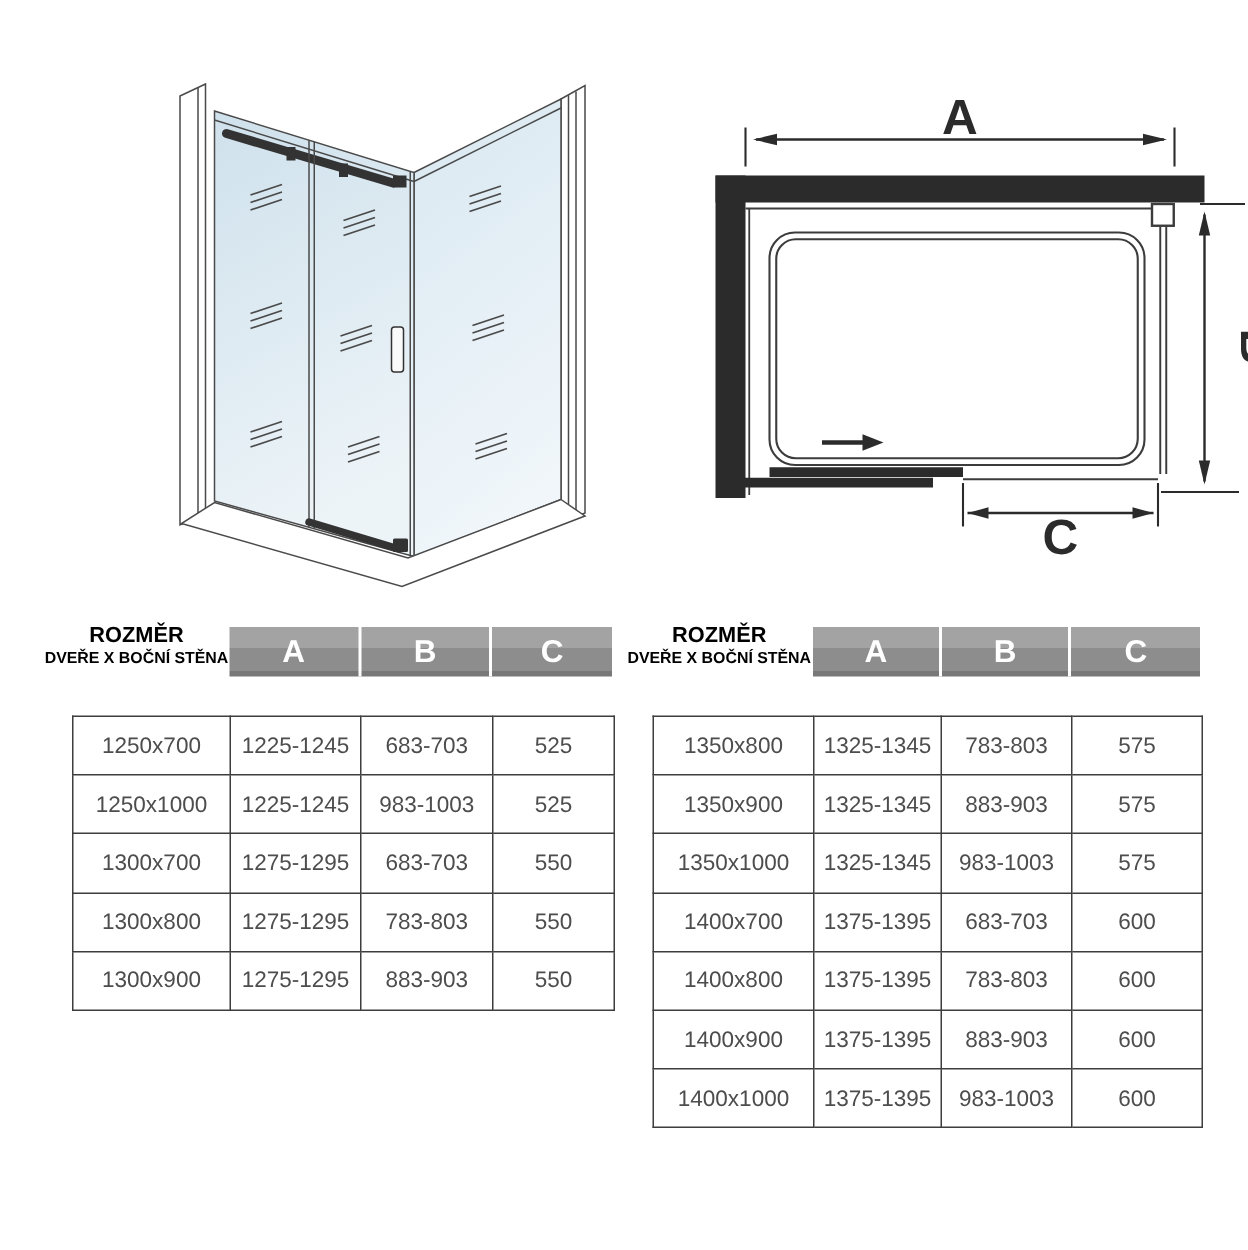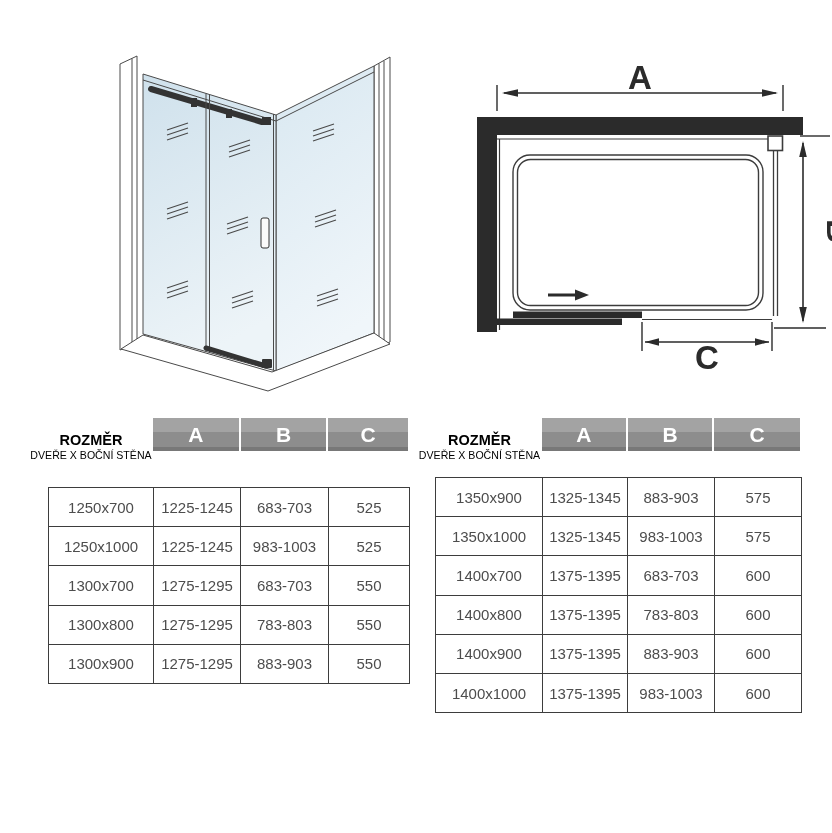--- a/index.html
+++ b/index.html
@@ -3,40 +3,40 @@
 <meta charset="utf-8">
 <style>
   html,body{margin:0;padding:0;background:#fff;}
   .stage{position:relative;width:832px;height:833px;background:#ffffff;overflow:hidden;
          font-family:"Liberation Sans",sans-serif;}
   svg{position:absolute;display:block;}
   .iso-svg{left:0;top:0;}
   .plan-svg{left:416px;top:0;}
 
   
-  .tbl-title{position:absolute;text-align:center;color:#000;margin-top:16px;}
+  .tbl-title{position:absolute;text-align:center;color:#000;}
   .tbl-title .l1{font-size:14.5px;font-weight:bold;line-height:17px;}
-  .tbl-title .l2{font-size:10.6px;font-weight:normal;line-height:13px;white-space:nowrap;}
+  .tbl-title .l2{font-size:10.6px;font-weight:bold;line-height:13px;white-space:nowrap;}
   .tbl-title.left{left:28px;top:416px;width:126px;}
   .tbl-title.right{left:416px;top:416px;width:127px;}
 
   
   .hdr{position:absolute;height:33px;display:flex;
        background:linear-gradient(to bottom,#a3a3a3 0%,#a3a3a3 42%,#8d8d8d 42%,#8d8d8d 88%,#787878 88%,#787878 100%);}
   .hdr.left{left:153px;top:418px;width:255px;}
   .hdr.right{left:542px;top:418px;width:258px;}
   .hdr .cell{display:flex;align-items:center;justify-content:center;
              color:#fff;font-size:21px;font-weight:bold;}
   .hdr .cell + .cell{border-left:2px solid #ffffff;}
   .hdr.left .c1{width:87px}.hdr.left .c2{width:87px}.hdr.left .c3{width:81px}
   .hdr.right .c1{width:85px}.hdr.right .c2{width:86px}.hdr.right .c3{width:87px}
 
   
   table.dim{position:absolute;border-collapse:collapse;table-layout:fixed;}
-  table.dim.left{left:48px;top:487px;width:361px;}
+  table.dim.left{left:48px;top:477px;width:361px;}
   table.dim.right{left:435px;top:477px;width:366px;}
   table.dim td{border:1px solid #3d3d3d;height:38.2px;text-align:center;
                vertical-align:middle;font-size:15px;color:#4d4d4d;padding:0;}
   table.dim.left col:nth-child(1){width:105px}
   table.dim.left col:nth-child(2){width:87px}
   table.dim.left col:nth-child(3){width:88px}
   table.dim.left col:nth-child(4){width:81px}
   table.dim.right col:nth-child(1){width:107px}
   table.dim.right col:nth-child(2){width:85px}
   table.dim.right col:nth-child(3){width:87px}
@@ -284,20 +284,26 @@
   <table class="dim right">
     <colgroup>
         <col>
         <col>
         <col>
         <col>
       </colgroup>
     <tbody>
 
 
+        <tr>
+          <td>1350x800</td>
+          <td>1325-1345</td>
+          <td>783-803</td>
+          <td>575</td>
+        </tr>
 
         <tr>
           <td>1350x900</td>
           <td>1325-1345</td>
           <td>883-903</td>
           <td>575</td>
         </tr>
 
         <tr>
           <td>1350x1000</td>

